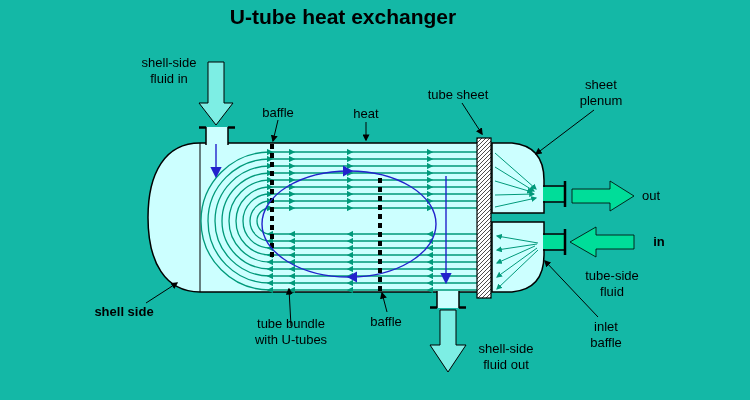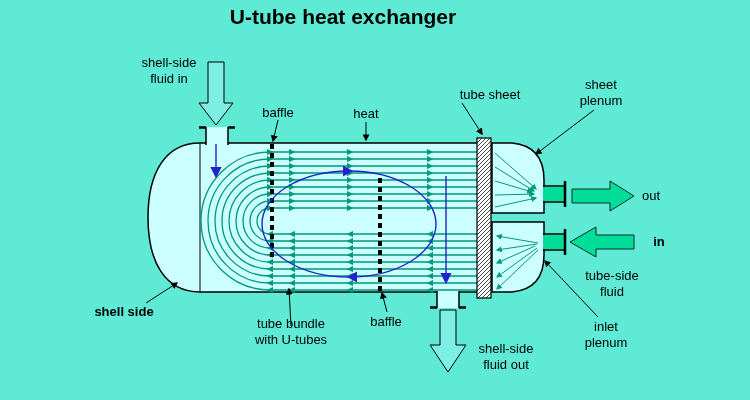--- a/index.html
+++ b/index.html
@@ -1,16 +1,16 @@
 <!DOCTYPE html>
 <html><head>
 <meta charset="utf-8">
 <style>
   html,body { margin:0; padding:0; background:#ffffff; }
-  #stage { position:relative; width:750px; height:400px; background:#5eead4; overflow:hidden;
+  #stage { position:relative; width:750px; height:400px; background:#14b8a6; overflow:hidden;
            font-family:"Liberation Sans", sans-serif; }
   #stage svg { position:absolute; left:0; top:0; }
   .lbl { position:absolute; font:13px/1.25 "Liberation Sans", sans-serif; color:#000;
          text-align:center; white-space:pre-line; transform:translateX(-50%); }
   #title { position:absolute; left:343px; top:5px; transform:translateX(-50%);
            font:bold 21px "Liberation Sans", sans-serif; color:#000; white-space:nowrap; }
 </style>
 </head>
 <body>
 
@@ -120,29 +120,29 @@
       <line x1="387" y1="312" x2="382" y2="293" marker-end="url(#mBlack)"></line>
     </g>
   </svg>
 
   <div id="title">U-tube heat exchanger</div>
 
   <div class="lbl" style="left:169px; top:55px;">shell-side
 fluid in</div>
   <div class="lbl" style="left:278px; top:105px;">baffle</div>
   <div class="lbl" style="left:366px; top:106px;">heat</div>
-  <div class="lbl" style="left:458px; top:87px;margin-left:32px;">tube sheet</div>
+  <div class="lbl" style="left:458px; top:87px;">tube sheet</div>
   <div class="lbl" style="left:601px; top:77px;">sheet
 plenum</div>
   <div class="lbl" style="left:651px; top:188px;">out</div>
   <div class="lbl" style="left:659px; top:234px;font-weight:bold;">in</div>
   <div class="lbl" style="left:612px; top:268px;">tube-side
 fluid</div>
   <div class="lbl" style="left:606px; top:319px;">inlet
-plenum</div>
+baffle</div>
   <div class="lbl" style="left:506px; top:341px;">shell-side
 fluid out</div>
   <div class="lbl" style="left:386px; top:314px;">baffle</div>
   <div class="lbl" style="left:291px; top:316px;">tube bundle
 with U-tubes</div>
   <div class="lbl" style="left:124px; top:304px;font-weight:bold;">shell side</div>
 
 </div>
 
 </body></html>

